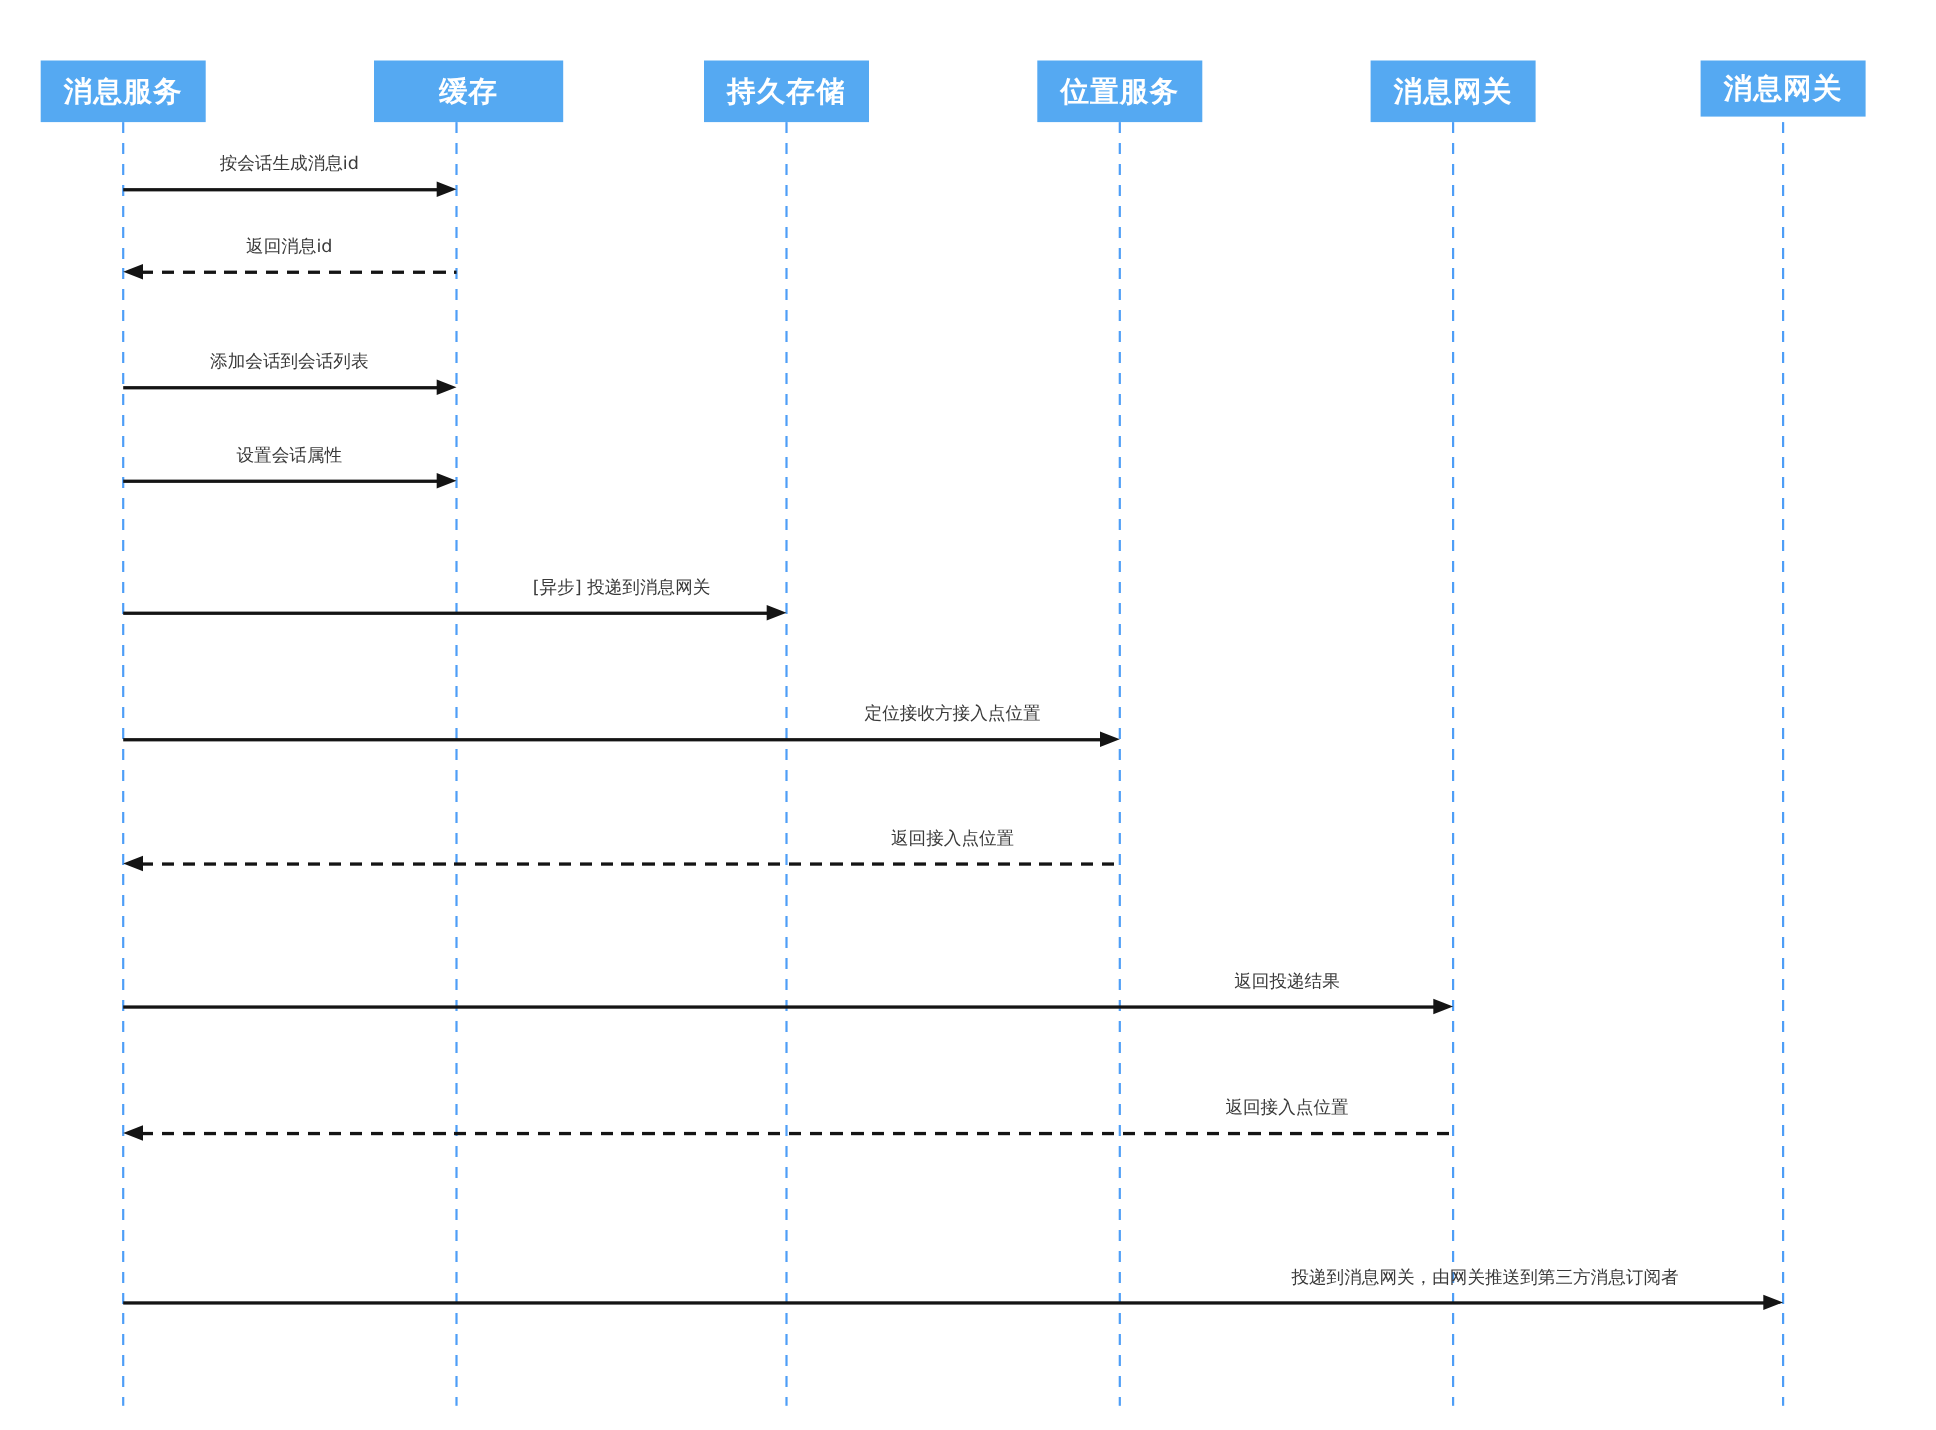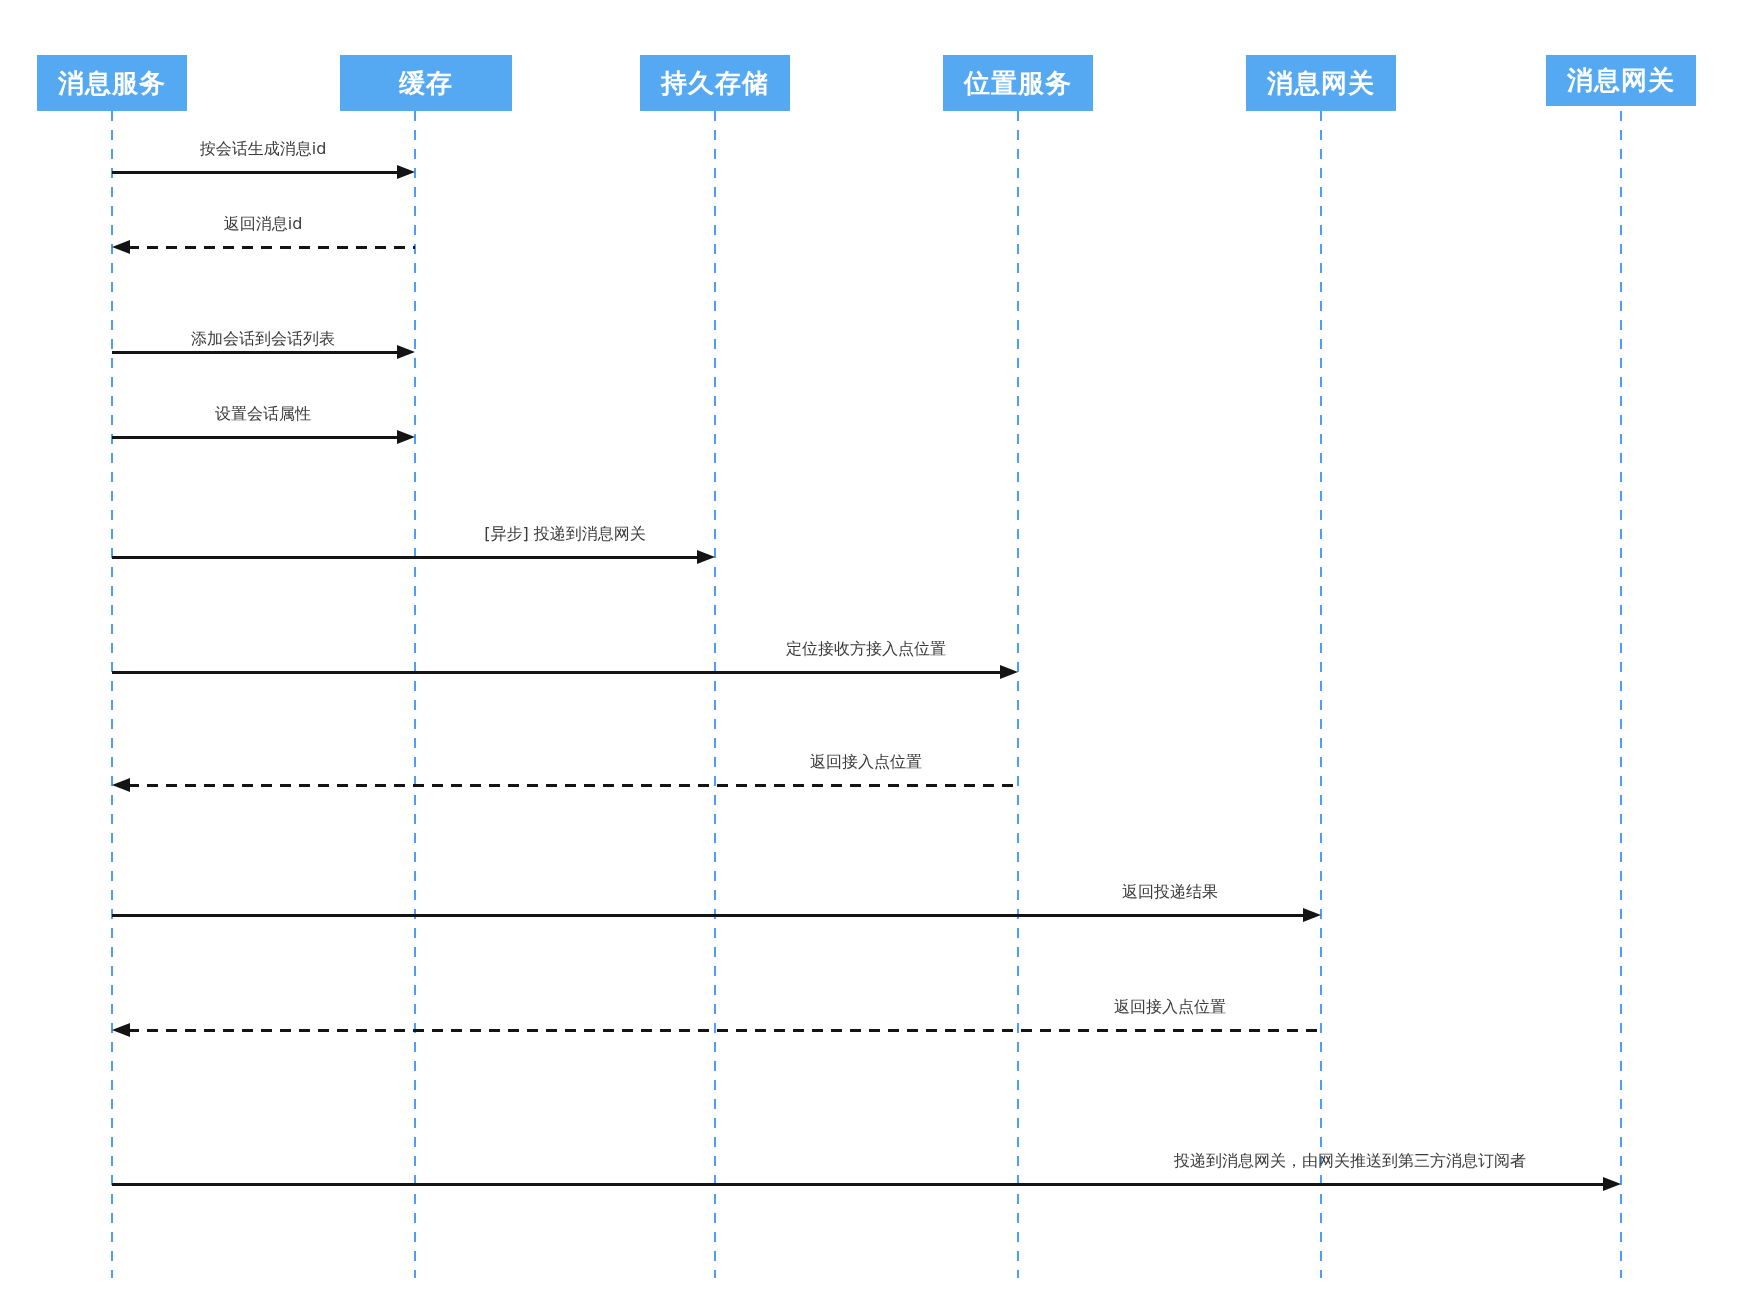--- a/index.html
+++ b/index.html
@@ -114,21 +114,21 @@
       <div class="arrowhead right" style="left: 397px; top: 165px;"></div>
     </div>
 
     <div class="msg">
       <div class="msg-label" style="left: 263px; top: 209px;">返回消息id</div>
       <div class="msg-line dashed" style="left: 128px; width: 287px; top: 245.5px;"></div>
       <div class="arrowhead left" style="left: 112px; top: 240px;"></div>
     </div>
 
     <div class="msg">
-      <div class="msg-label" style="left: 263px; top: 314px; margin-top: 10px;">添加会话到会话列表</div>
+      <div class="msg-label" style="left: 263px; top: 314px;">添加会话到会话列表</div>
       <div class="msg-line solid" style="left: 112px; width: 287px; top: 350.5px;"></div>
       <div class="arrowhead right" style="left: 397px; top: 345px;"></div>
     </div>
 
     <div class="msg">
       <div class="msg-label" style="left: 263px; top: 399px;">设置会话属性</div>
       <div class="msg-line solid" style="left: 112px; width: 287px; top: 435.5px;"></div>
       <div class="arrowhead right" style="left: 397px; top: 430px;"></div>
     </div>
 

